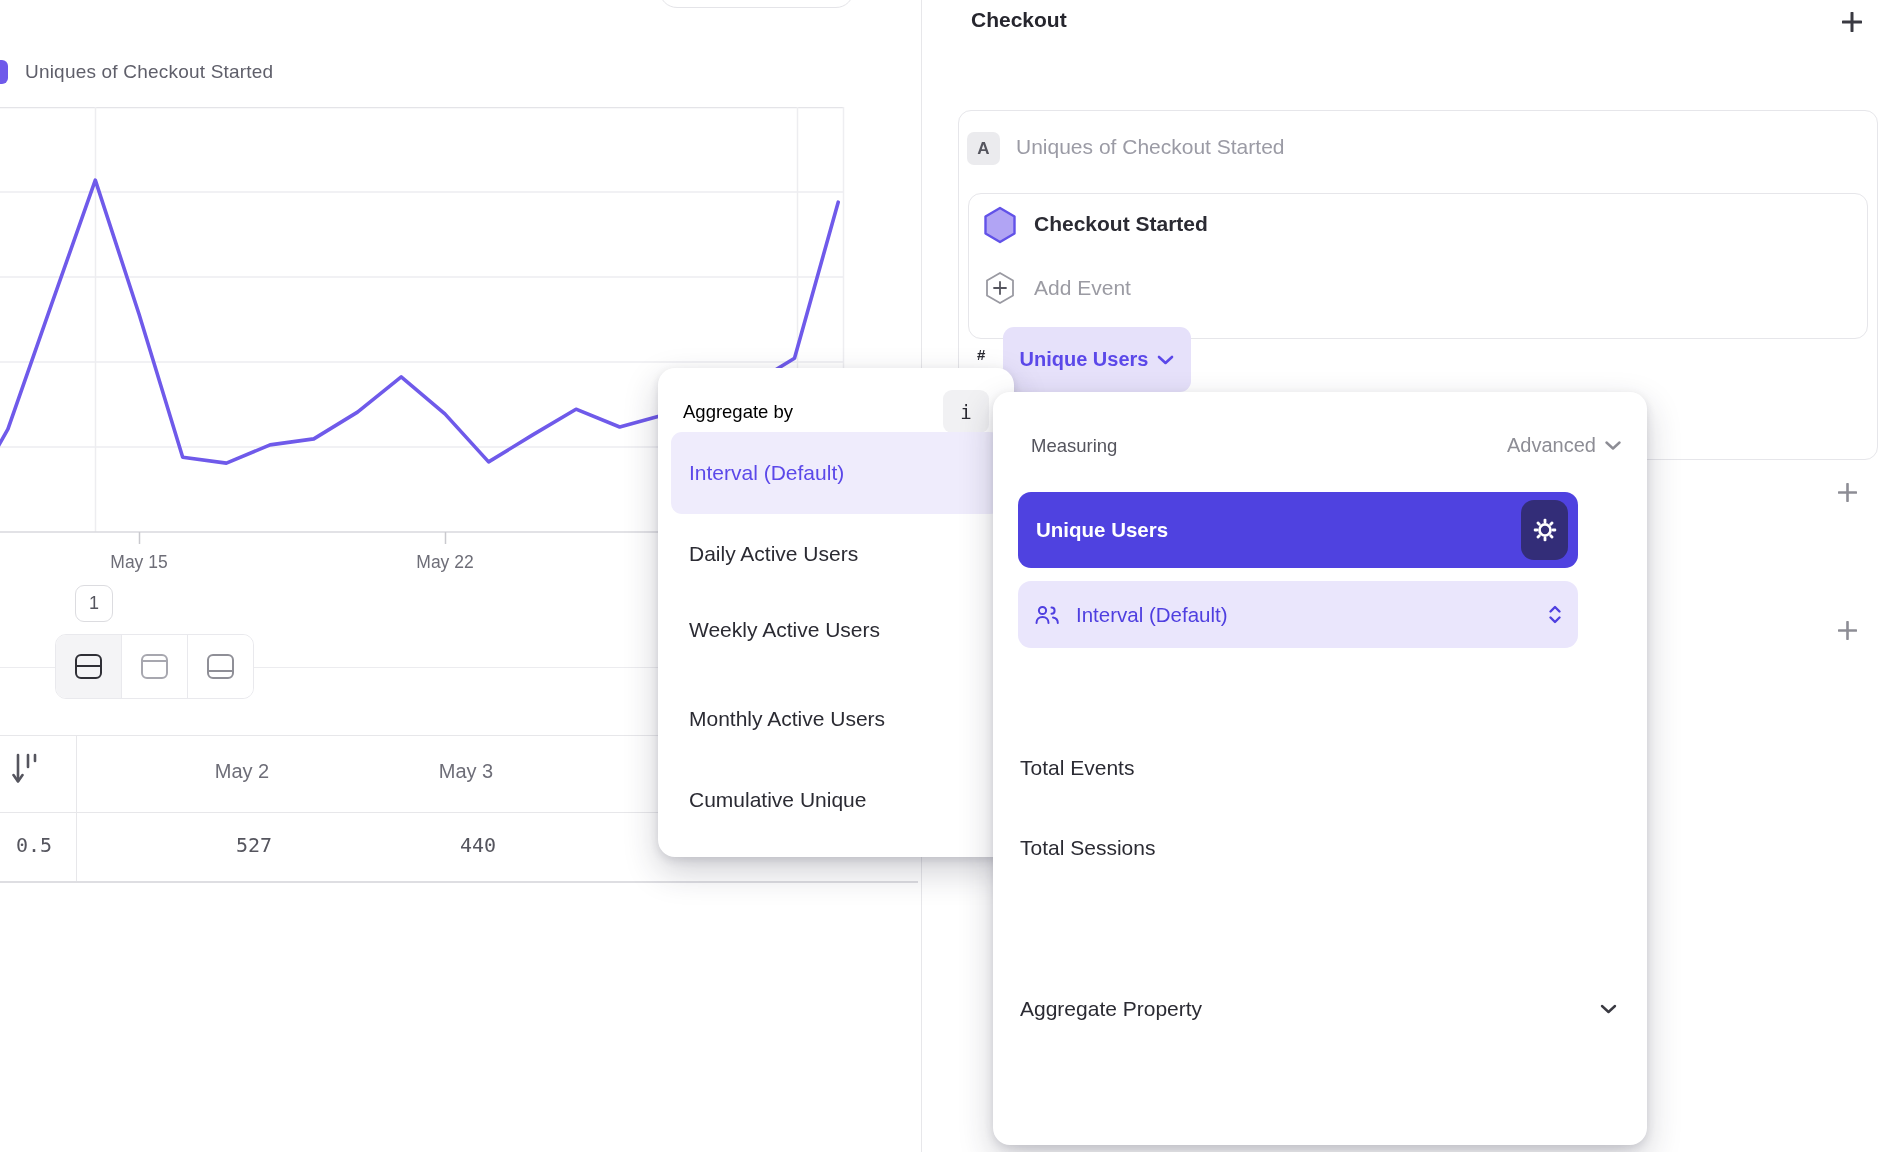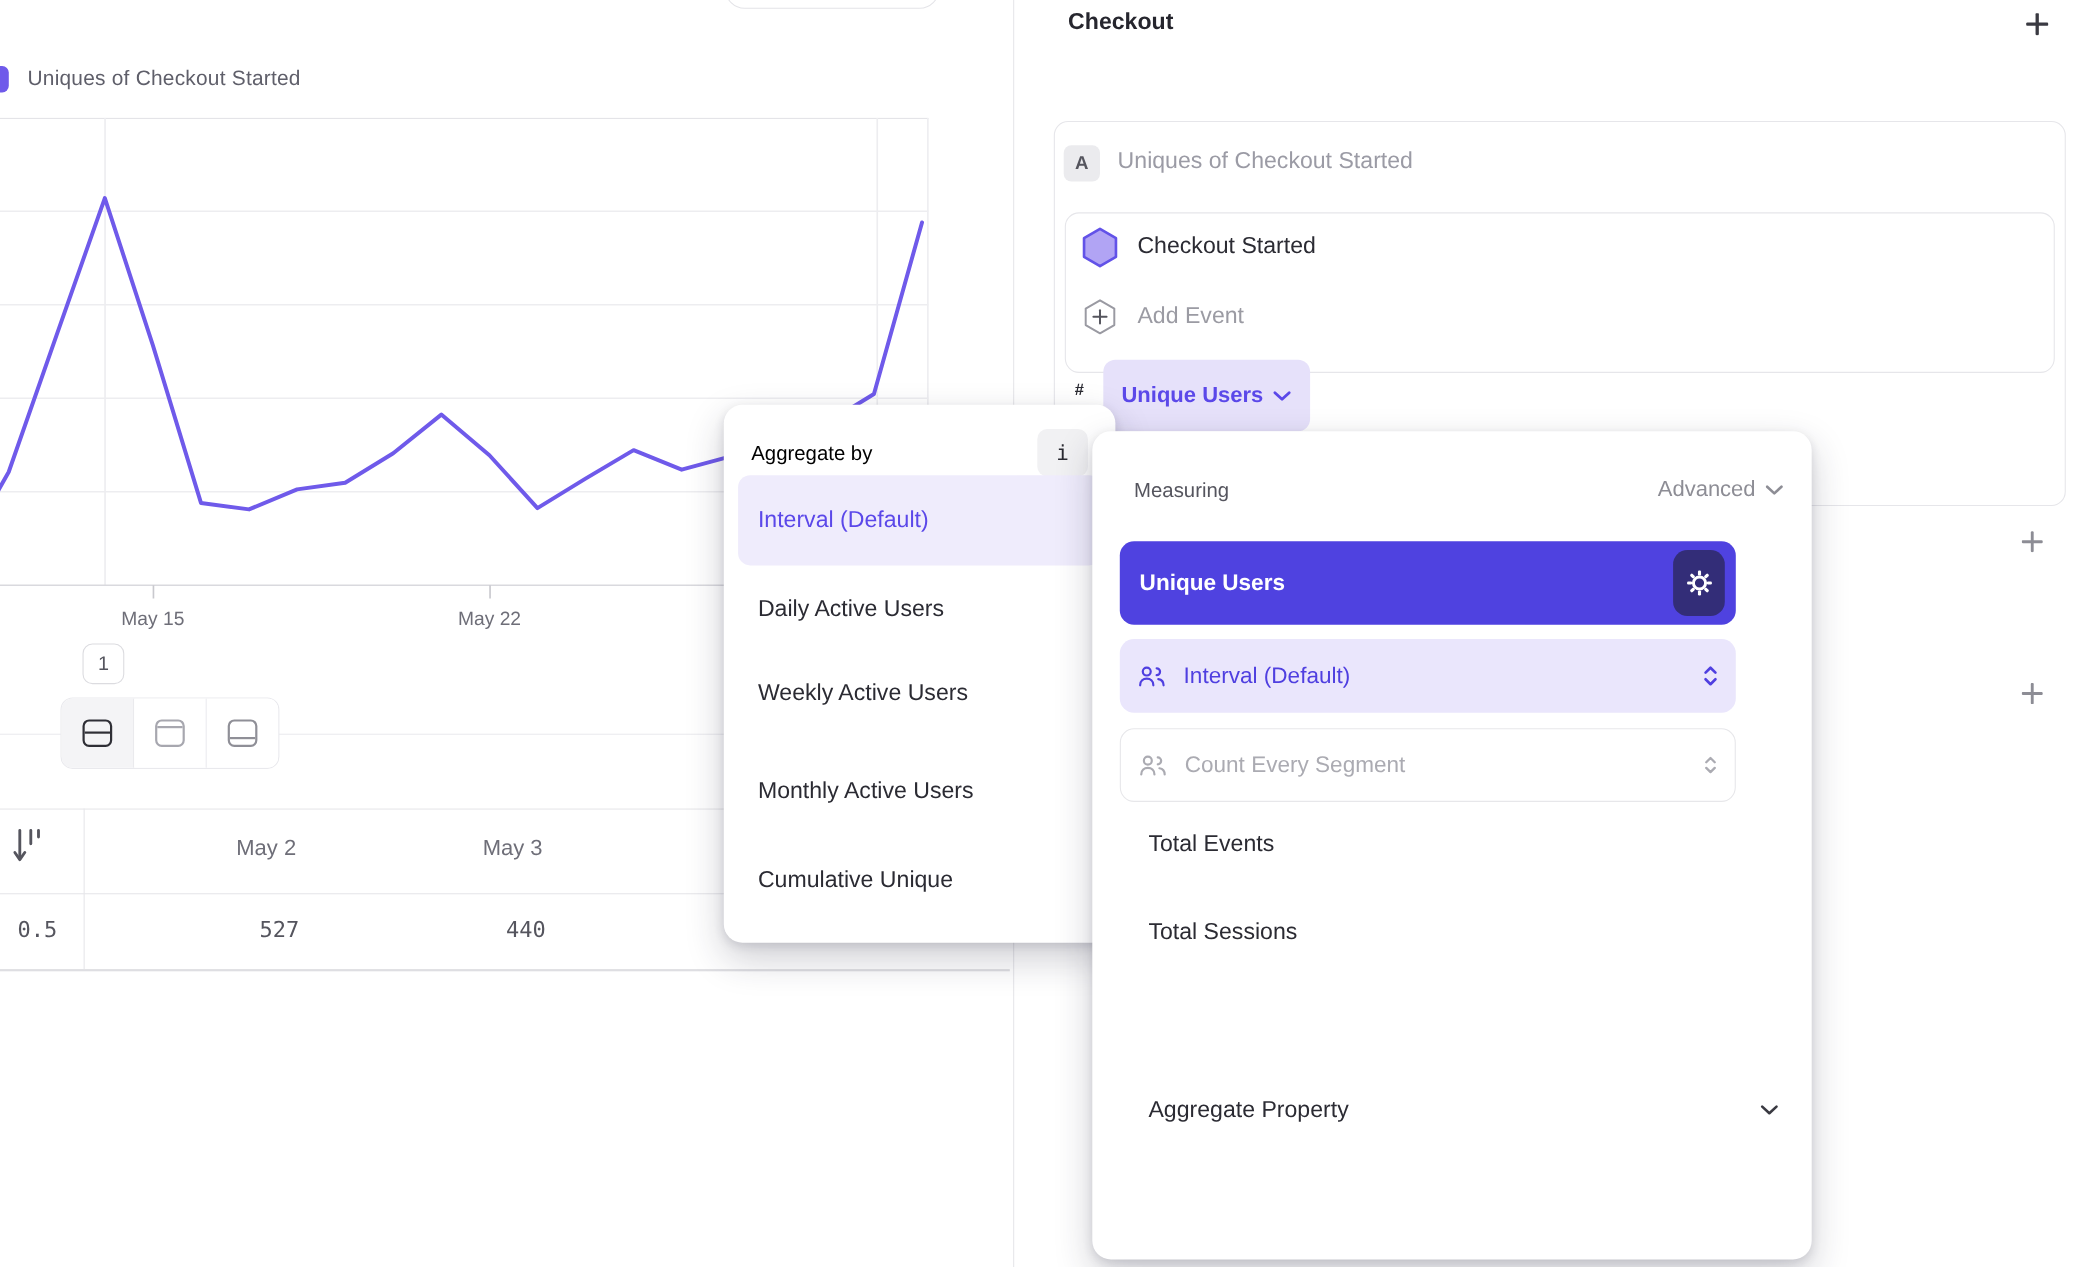--- a/index.html
+++ b/index.html
@@ -53,21 +53,21 @@
   
   #metrics-title { left:971px; top:8px; font-size:21px; font-weight:700; color:#26262e; }
   .plus-icon { stroke:#8d8d95; stroke-width:2.6; }
   .plus-dark  { stroke:#3a3a42; stroke-width:3; }
 
   #metric-card { left:958px; top:110px; width:920px; height:350px; border:1.5px solid #e6e6ea; border-radius:13px; background:#fff; }
   #metric-badge { left:967px; top:132px; width:33px; height:33px; background:#ebebee; border-radius:7px;
     display:flex; align-items:center; justify-content:center; font-size:17px; font-weight:700; color:#55555e; }
   #metric-title { left:1016px; top:135px; font-size:21px; color:#9b9ba5; }
   #event-card { left:968px; top:193px; width:900px; height:146px; border:1.5px solid #e6e6ea; border-radius:13px; background:#fff; }
-  #event-name { left:1034px; top:212px; font-size:21px; font-weight:400; color:#2b2b33; }
+  #event-name { left:1034px; top:212px; font-size:21px; font-weight:700; color:#2b2b33; }
   #add-event-label { left:1034px; top:276px; font-size:21px; color:#9b9ba3; }
   #count-prefix { left:977px; top:346px; font-size:15px; font-weight:700; color:#2b2b33; }
   #measure-chip { left:1003px; top:327px; width:188px; height:65px; background:#e6e1fa; border-radius:11px;
     display:flex; align-items:center; justify-content:center; gap:9px; cursor:pointer; }
   #measure-chip span { font-size:20px; font-weight:700; color:#5b48e9; }
 
   
   .popup { background:#fff; border-radius:17px;
     box-shadow:0 14px 34px rgba(35,35,60,.22), 0 3px 9px rgba(35,35,60,.13); }
   #aggregate-popup { left:658px; top:368px; width:356px; height:489px; }
@@ -84,21 +84,21 @@
   #meas-title { font-size:18.5px; font-weight:500; color:#55555e; }
   #meas-mode { display:flex; align-items:center; gap:9px; cursor:pointer; }
   #meas-mode span { font-size:20px; color:#8d8d95; }
   .mrow { position:absolute; left:25px; width:560px; border-radius:13px; display:flex; align-items:center; cursor:pointer; }
   #meas-selected { top:100px; height:76px; background:#4f42e0; padding:0 10px 0 18px; justify-content:space-between; }
   #meas-selected .lbl { font-size:20.5px; font-weight:700; color:#fff; }
   #gear-btn { width:47px; height:60px; background:#332d78; border-radius:13px; display:flex; align-items:center; justify-content:center; cursor:pointer; }
   #meas-interval { top:189px; height:67px; background:#eae6fc; padding:0 16px; color:#4f3fe0; }
   #meas-segment { top:270px; height:67px; background:#fff; border:1.5px solid #e7e7ea; padding:0 16px; color:#ababb2; }
   .mrow .row-lbl { font-size:20.5px; font-weight:500; margin-left:15px; flex:1; }
-  .opt { position:absolute; left:27px; right:30px; display:flex; align-items:center; justify-content:space-between; cursor:pointer;margin-left:24px; }
+  .opt { position:absolute; left:27px; right:30px; display:flex; align-items:center; justify-content:space-between; cursor:pointer; }
   .opt .o-lbl { font-size:21px; font-weight:500; color:#2b2b33; }
   .chev { stroke:#3a3a42; stroke-width:2.4; fill:none; stroke-linecap:round; stroke-linejoin:round; }
   .chev-gray { stroke:#8d8d95; }
   .chev-purple { stroke:#4f3fe0; }
   .chev-lite { stroke:#ababb2; }
 </style>
 </head>
 <body>
 
 <div id="stage">
@@ -276,34 +276,20 @@
           <path d="M17.5 3.6 a3.1 3.1 0 0 1 0 6.2"></path>
           <path d="M19 13.4 c3 .5 4.8 2.5 4.8 5.6"></path>
         </g>
       </svg>
       <span class="row-lbl">Interval (Default)</span>
       <svg width="14" height="19" viewBox="0 0 14 19">
         <path class="chev chev-purple" d="M2.5 6.5 L7 2 L11.5 6.5 M2.5 12.5 L7 17 L11.5 12.5"></path>
       </svg>
     </div>
 
-    <div id="meas-segment" class="mrow">
-      <svg width="27" height="22" viewBox="0 0 27 22">
-        <g fill="none" stroke="#ababb2" stroke-width="2" stroke-linecap="round">
-          <circle cx="8.5" cy="6.5" r="3.6"></circle>
-          <path d="M2.5 19 c0-4 2.7-6 6-6 s6 2 6 6"></path>
-          <path d="M17.5 3.6 a3.1 3.1 0 0 1 0 6.2"></path>
-          <path d="M19 13.4 c3 .5 4.8 2.5 4.8 5.6"></path>
-        </g>
-      </svg>
-      <span class="row-lbl">Count Every Segment</span>
-      <svg width="12" height="17" viewBox="0 0 14 19">
-        <path class="chev chev-lite" d="M2.5 6.5 L7 2 L11.5 6.5 M2.5 12.5 L7 17 L11.5 12.5"></path>
-      </svg>
-    </div>
 
     <div class="opt" style="top:364px">
       <span class="o-lbl">Total Events</span>
     </div>
     <div class="opt" style="top:444px">
       <span class="o-lbl">Total Sessions</span>
     </div>
     <div class="opt" style="top:605px">
       <span class="o-lbl">Aggregate Property</span>
       <svg width="17" height="10">

